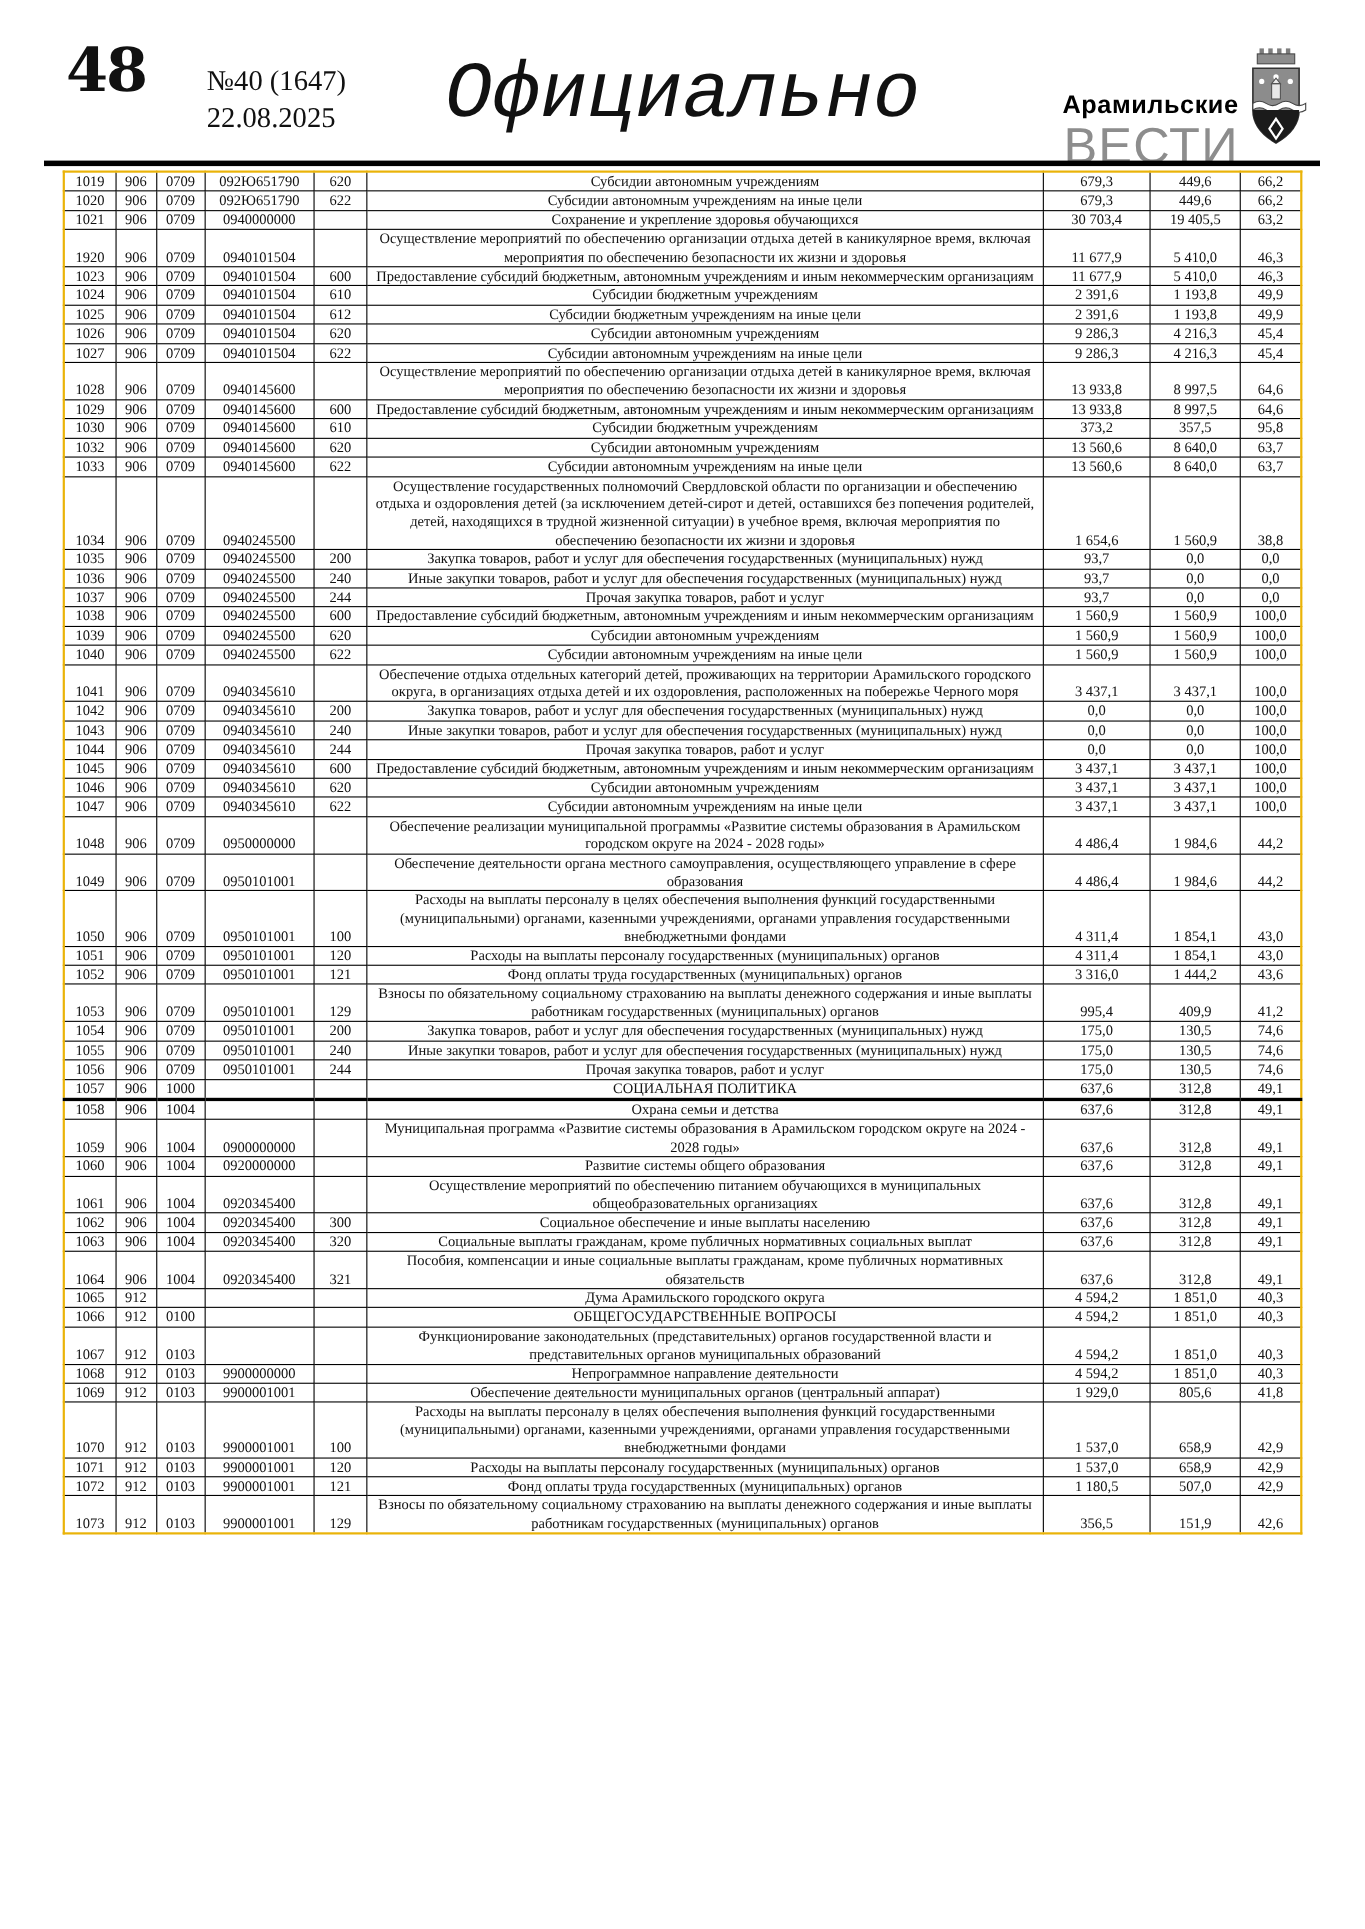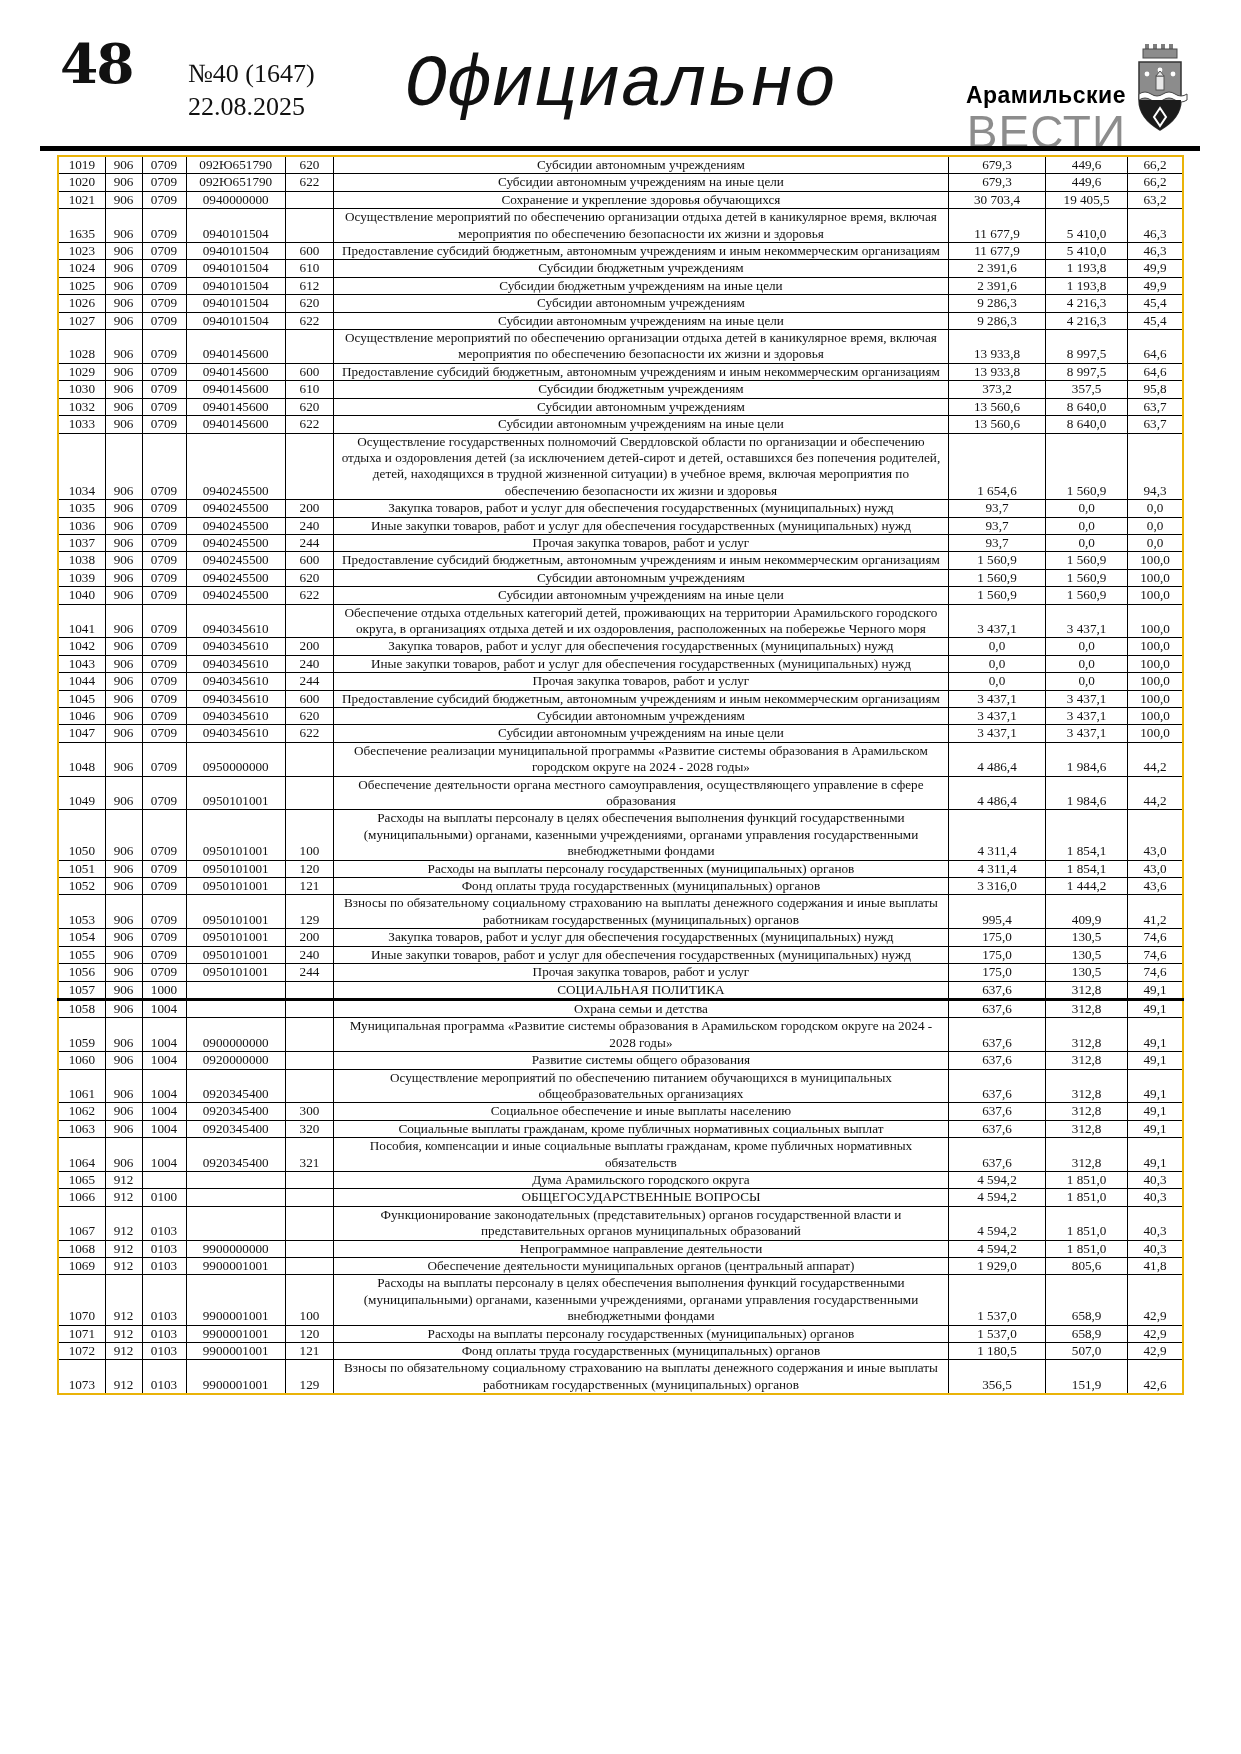--- a/index.html
+++ b/index.html
@@ -142,21 +142,21 @@
             <td class="c-grbs">906</td>
             <td class="c-rz">0709</td>
             <td class="c-csr">0940000000</td>
             <td class="c-vr"></td>
             <td class="c-name">Сохранение и укрепление здоровья обучающихся</td>
             <td class="c-plan">30 703,4</td>
             <td class="c-fact">19 405,5</td>
             <td class="c-pct">63,2</td>
           </tr>
           <tr>
-            <td class="c-num">1635</td>
+            <td class="c-num">1920</td>
             <td class="c-grbs">906</td>
             <td class="c-rz">0709</td>
             <td class="c-csr">0940101504</td>
             <td class="c-vr"></td>
             <td class="c-name">Осуществление мероприятий по обеспечению организации отдыха детей в каникулярное время, включая мероприятия по обеспечению безопасности их жизни и здоровья</td>
             <td class="c-plan">11 677,9</td>
             <td class="c-fact">5 410,0</td>
             <td class="c-pct">46,3</td>
           </tr>
           <tr>
@@ -271,21 +271,21 @@
           </tr>
           <tr>
             <td class="c-num">1034</td>
             <td class="c-grbs">906</td>
             <td class="c-rz">0709</td>
             <td class="c-csr">0940245500</td>
             <td class="c-vr"></td>
             <td class="c-name">Осуществление государственных полномочий Свердловской области по организации и обеспечению отдыха и оздоровления детей (за исключением детей-сирот и детей, оставшихся без попечения родителей, детей, находящихся в трудной жизненной ситуации) в учебное время, включая мероприятия по обеспечению безопасности их жизни и здоровья</td>
             <td class="c-plan">1 654,6</td>
             <td class="c-fact">1 560,9</td>
-            <td class="c-pct">94,3</td>
+            <td class="c-pct">38,8</td>
           </tr>
           <tr>
             <td class="c-num">1035</td>
             <td class="c-grbs">906</td>
             <td class="c-rz">0709</td>
             <td class="c-csr">0940245500</td>
             <td class="c-vr">200</td>
             <td class="c-name">Закупка товаров, работ и услуг для обеспечения государственных (муниципальных) нужд</td>
             <td class="c-plan">93,7</td>
             <td class="c-fact">0,0</td>

